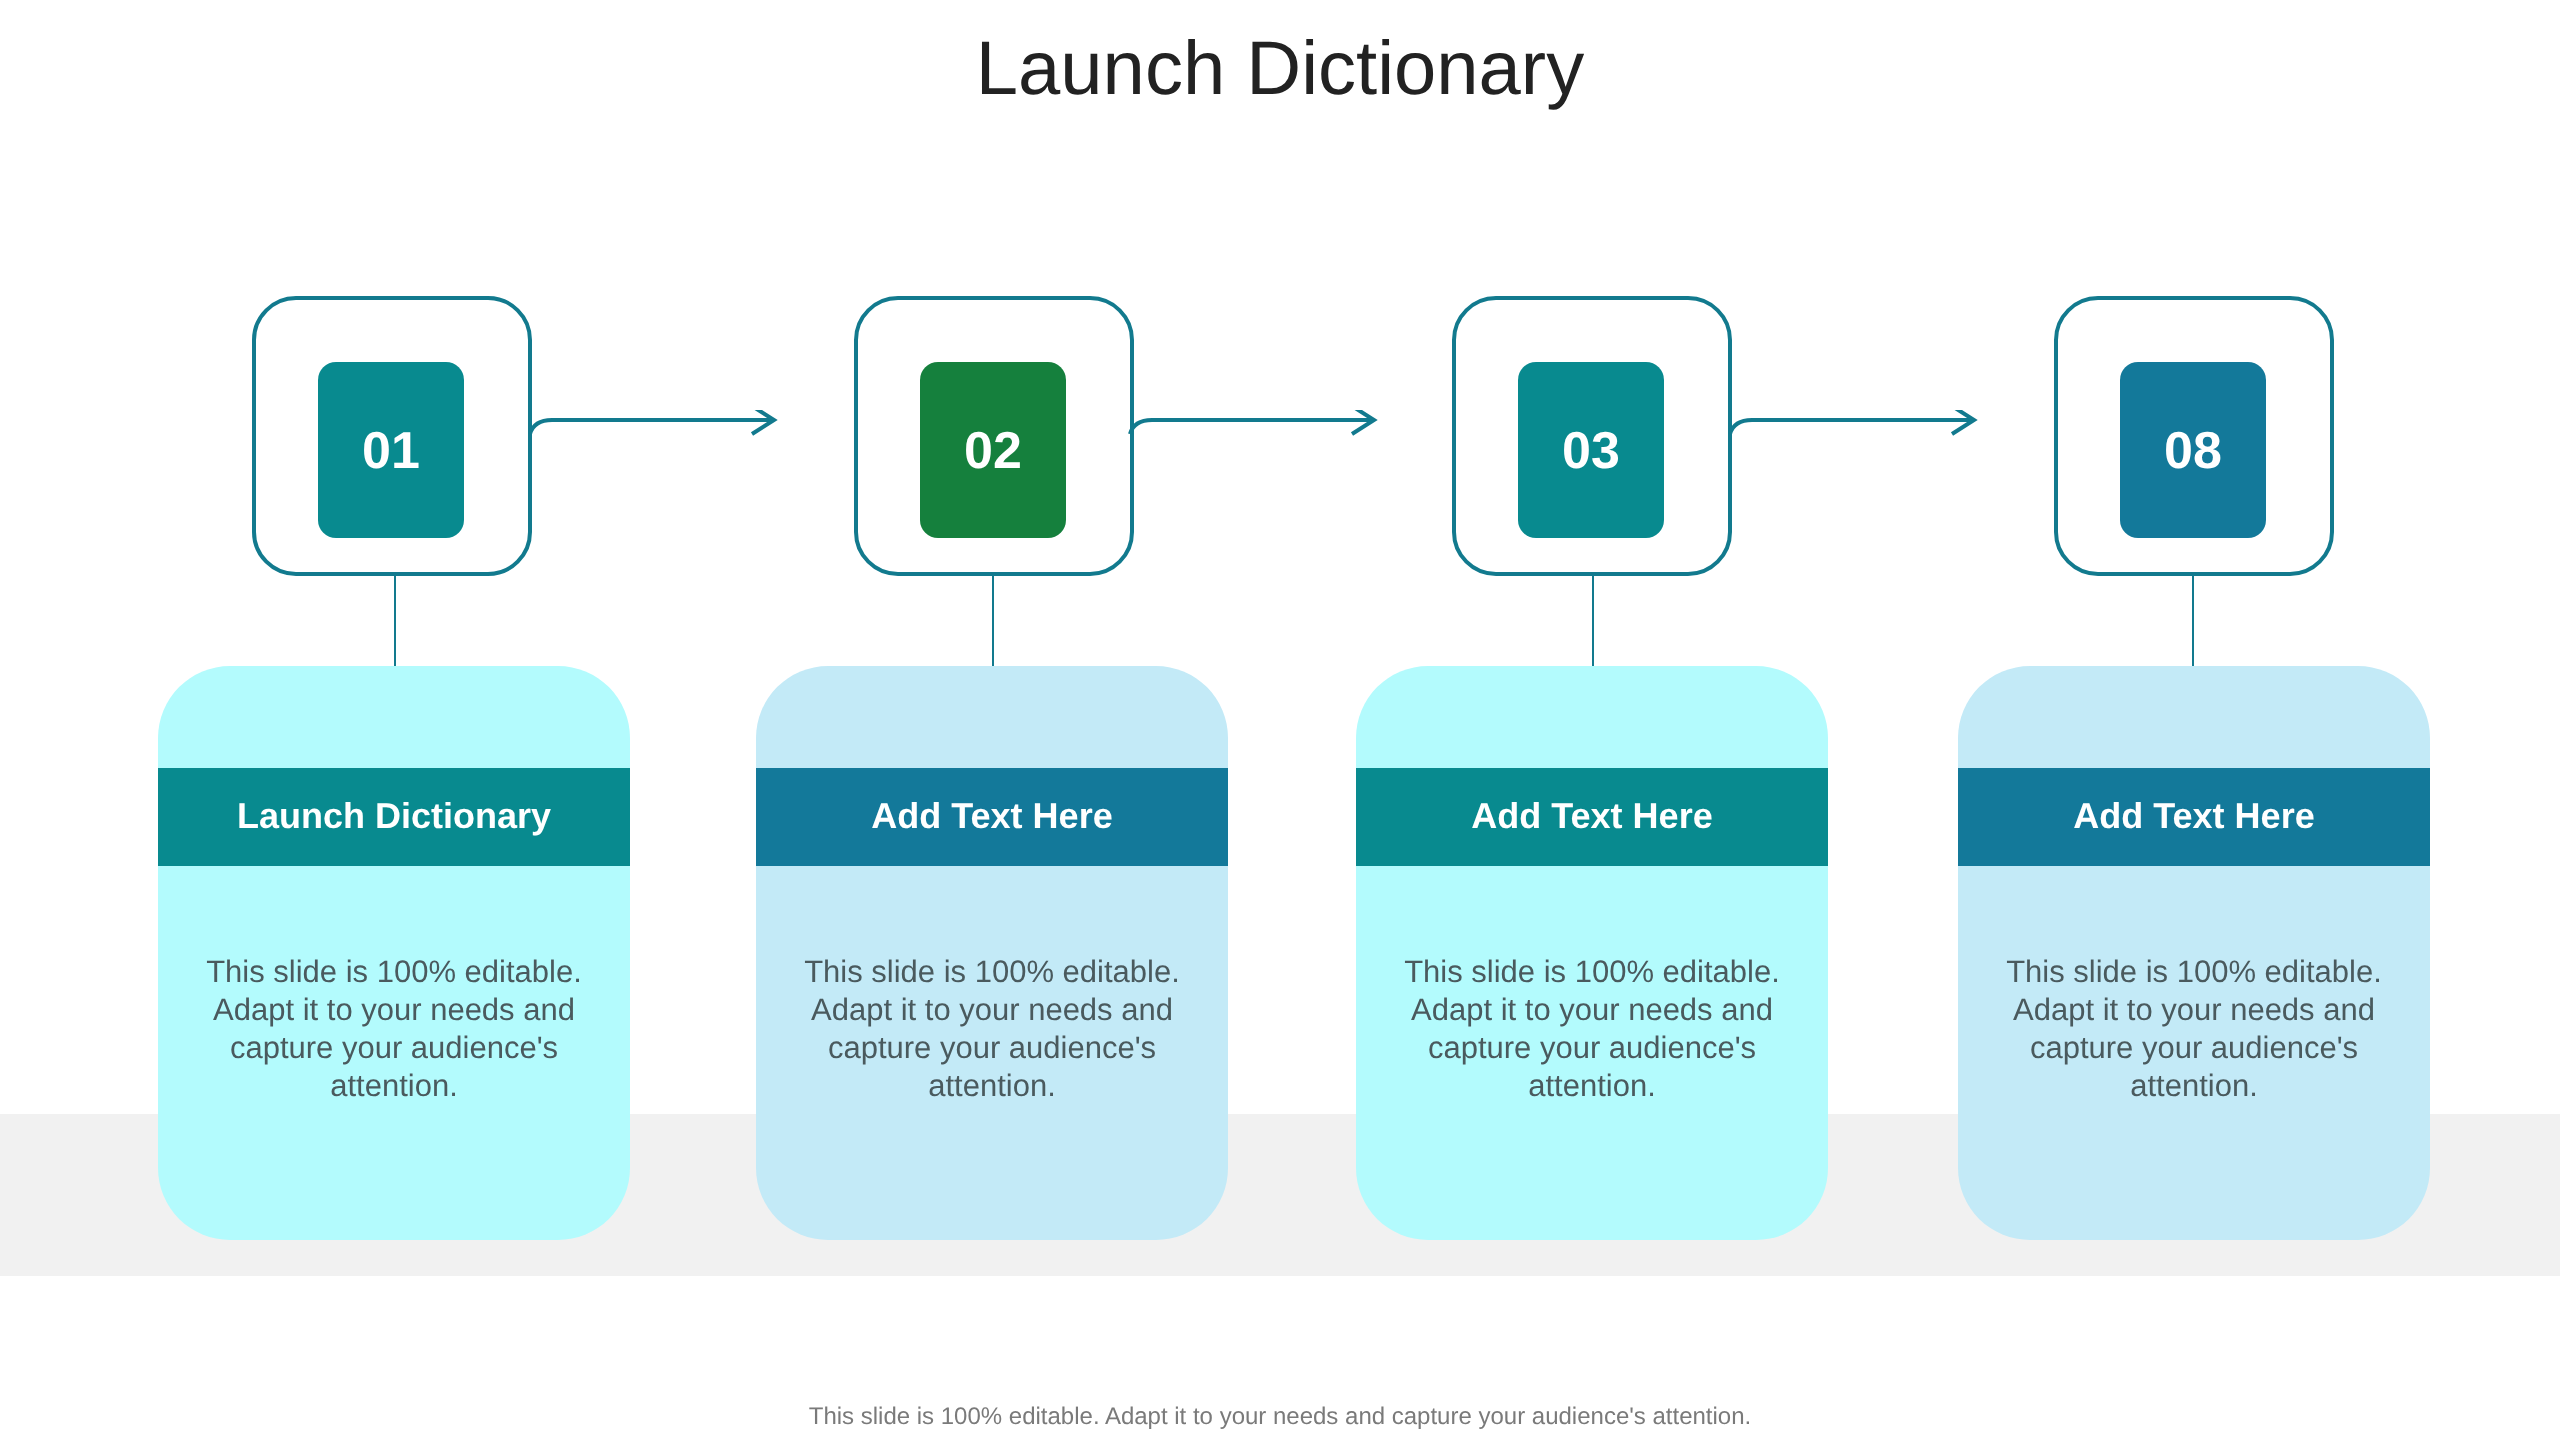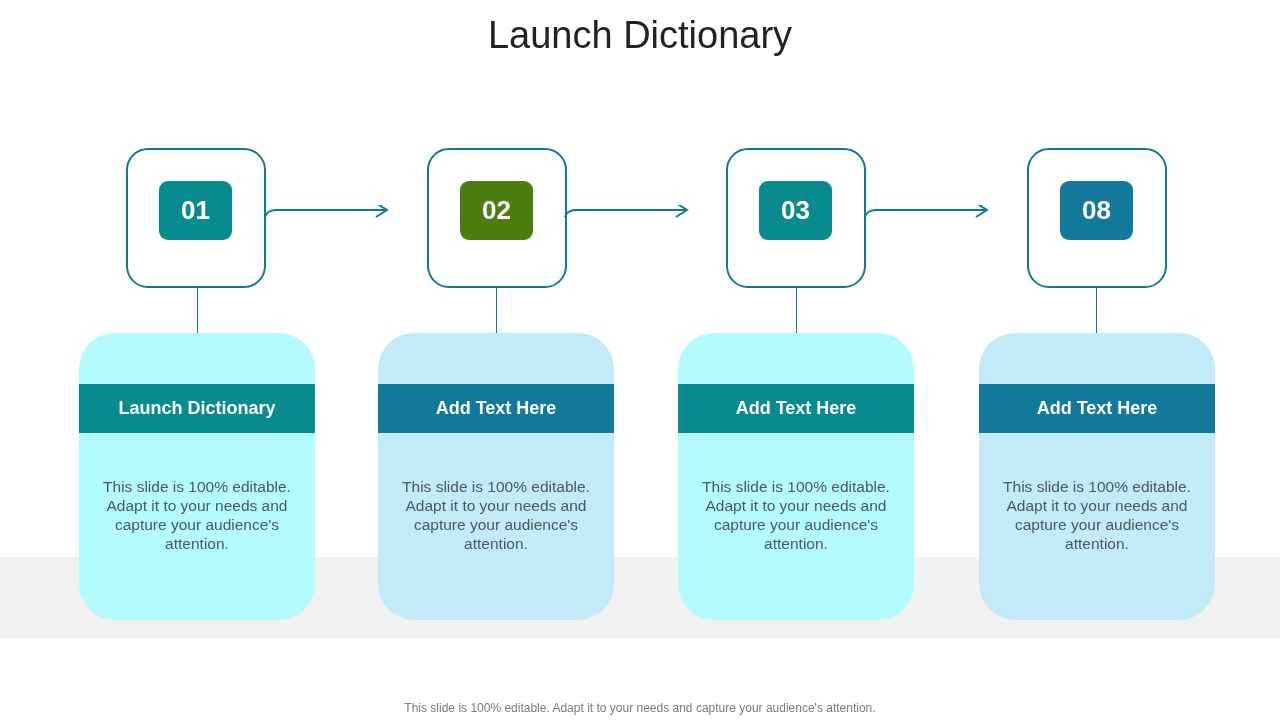--- a/index.html
+++ b/index.html
@@ -1,20 +1,20 @@
 <!DOCTYPE html>
 <html><head>
 <meta charset="utf-8">
 <style>
   html, body { margin:0; padding:0; }
   body { width:1280px; height:720px; position:relative; background:#ffffff; overflow:hidden; font-family:"Liberation Sans", sans-serif; }
   .title { position:absolute; left:0; top:14px; width:1280px; text-align:center; font-size:38px; color:#222222; }
   .band { position:absolute; left:0; top:557px; width:1280px; height:81px; background:#f1f1f1; }
   .outer { position:absolute; top:148px; width:136px; height:136px; border:2px solid #127a8e; border-radius:22px; background:#fff; box-sizing:content-box; }
-  .inner { position:absolute; left:31px; top:31px; width:73px; height:59px; border-radius:9px; color:#fff; font-weight:bold; font-size:26px; display:flex; align-items:center; justify-content:center; }
+  .inner { position:absolute; left:31px; top:31px; width:73px; height:88px; border-radius:9px; color:#fff; font-weight:bold; font-size:26px; display:flex; align-items:center; justify-content:center; }
   .vline { position:absolute; top:287px; width:1px; height:46px; background:#127a8e; }
   .card { position:absolute; top:333px; width:236px; height:287px; border-radius:36px; overflow:hidden; }
   .card-head { position:absolute; left:0; top:51px; width:100%; height:49px; color:#fff; font-weight:bold; font-size:18px; display:flex; align-items:center; justify-content:center; }
   .card-body { position:absolute; left:20px; top:144px; width:196px; text-align:center; color:#4a5a5e; font-size:15.5px; line-height:19px; }
   .arrow { position:absolute; top:205px; }
   .footer { position:absolute; left:0; top:701px; width:1280px; text-align:center; font-size:12px; color:#7a7a7a; }
 </style>
 </head>
 <body>
 
@@ -25,21 +25,21 @@
 <div class="outer" style="left:126px;">
   <div class="inner" style="background:#088a8f;">01</div>
 </div>
 <div class="vline" style="left:197px;"></div>
 <div class="card" style="left:79px; background:#b3fbfd;">
   <div class="card-head" style="background:#088a8f;">Launch Dictionary</div>
   <div class="card-body">This slide is 100% editable. Adapt it to your needs and capture your audience's attention.</div>
 </div>
 
 <div class="outer" style="left:427px;">
-  <div class="inner" style="background:#4d7c0f;">02</div>
+  <div class="inner" style="background:#15803d;">02</div>
 </div>
 <div class="vline" style="left:496px;"></div>
 <div class="card" style="left:378px; background:#c3eaf7;">
   <div class="card-head" style="background:#13799a;">Add Text Here</div>
   <div class="card-body">This slide is 100% editable. Adapt it to your needs and capture your audience's attention.</div>
 </div>
 
 <div class="outer" style="left:726px;">
   <div class="inner" style="background:#088a8f;">03</div>
 </div>

